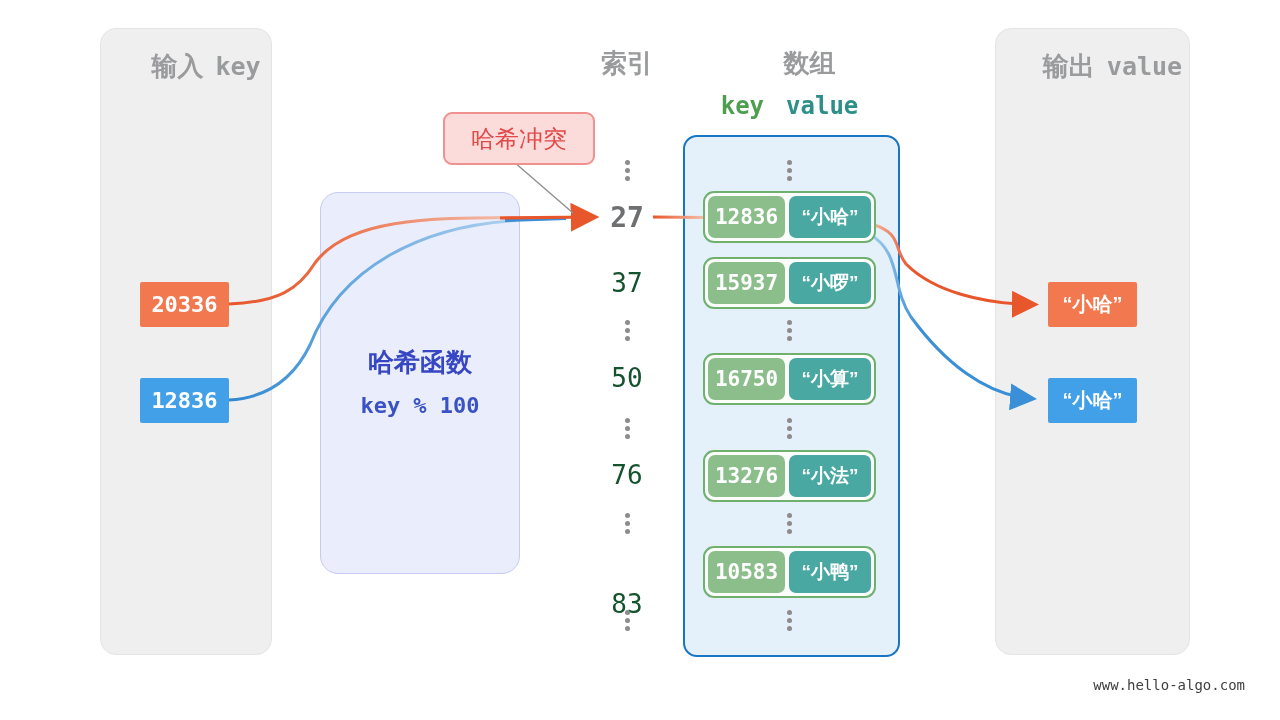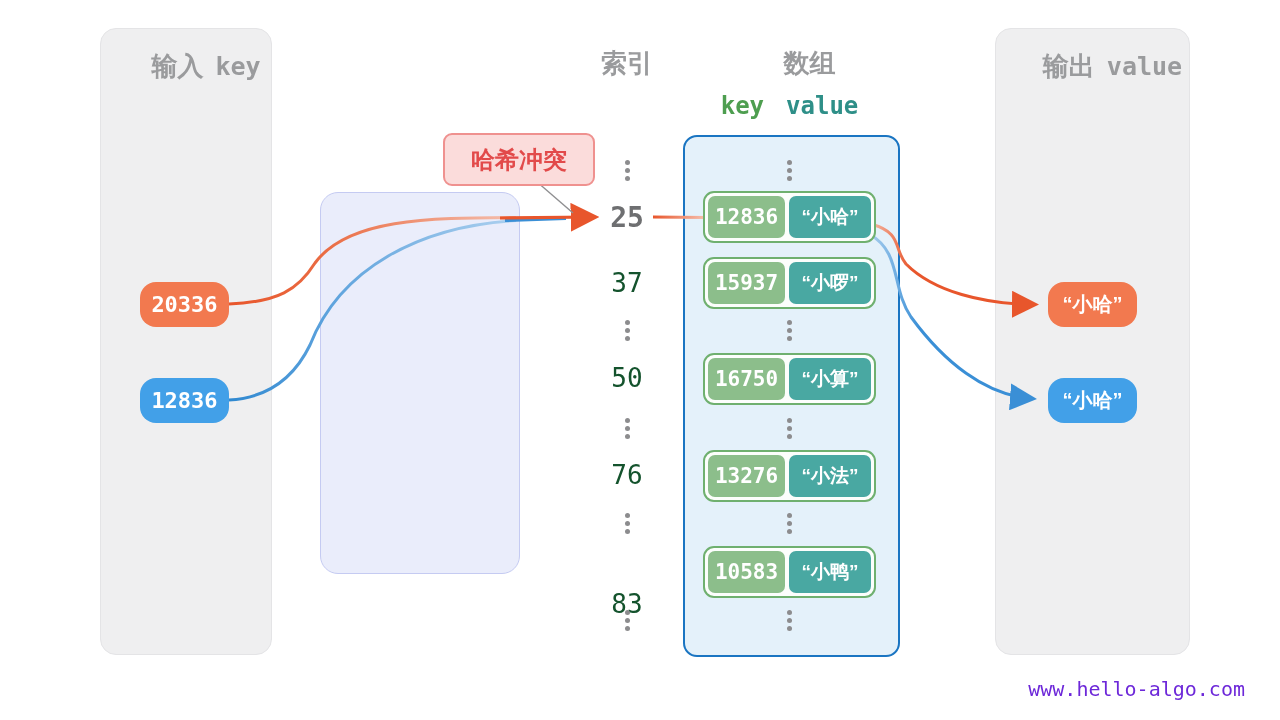--- a/index.html
+++ b/index.html
@@ -27,21 +27,21 @@
   .kv-header{
     position:absolute;left:683px;top:92px;width:213px;display:flex;
     justify-content:center;gap:22px;z-index:3;
     font-family:"DejaVu Sans Mono", monospace;font-size:24px;font-weight:bold;
   }
   .kv-header .k{color:#4e9e50;}
   .kv-header .v{color:#2e8f88;}
 
   
   .chip{
-    position:absolute;width:89px;height:45px;border-radius:16px;z-index:3;
+    position:absolute;width:89px;height:45px;border-radius:2px;z-index:3;
     display:flex;align-items:center;justify-content:center;color:#ffffff;
   }
   .chip.num{font-family:"DejaVu Sans Mono", monospace;font-size:22px;font-weight:bold;}
   .chip.word{font-size:20px;font-weight:bold;}
   .chip.orange{background:#f2794f;}
   .chip.blue{background:#42a0e8;}
 
   
   .hash-box{
     position:absolute;left:320px;top:192px;width:198px;height:380px;
@@ -50,21 +50,21 @@
   .hash-title{position:absolute;left:0;width:100%;top:152px;text-align:center;
     color:#3747c3;font-size:26px;font-weight:bold;}
   .hash-formula{position:absolute;left:0;width:100%;top:200px;text-align:center;
     color:#3a52c4;font-size:22px;font-family:"DejaVu Sans Mono", monospace;font-weight:bold;}
 
   
   .collision{
     position:absolute;left:443px;top:112px;width:148px;height:49px;
     background:#fbdcdb;border:2px solid #ef918f;border-radius:9px;z-index:3;
     display:flex;align-items:center;justify-content:center;
-    color:#e24a4a;font-size:24px;font-weight:bold;margin-top:21px;
+    color:#e24a4a;font-size:24px;font-weight:normal;
   }
 
   
   .idx{
     position:absolute;left:587px;width:80px;text-align:center;z-index:3;
     font-family:"DejaVu Sans Mono", monospace;font-size:26px;color:#14532d;
   }
   .idx.current{font-weight:bold;color:#6e6f71;font-size:28px;}
 
   
@@ -89,21 +89,21 @@
     font-family:"DejaVu Sans Mono", monospace;font-size:21px;font-weight:bold;
   }
   .pval{
     flex:1;background:#49a8a2;border-radius:7px;color:#fff;
     display:flex;align-items:center;justify-content:center;
     font-size:19px;font-weight:bold;
   }
 
   .watermark{
     position:absolute;right:35px;top:677px;z-index:3;
-    font-family:"DejaVu Sans Mono", monospace;font-size:20px;color:#6d28d9;
+    font-family:"DejaVu Sans Mono", monospace;font-size:14px;color:#404040;
   }
 
   svg.overlay{position:absolute;left:0;top:0;z-index:2;pointer-events:none;}
 </style>
 </head>
 <body>
 
 <div class="panel" style="left:100px;width:170px;">
   <div class="panel-title">
     <span>输入</span>
@@ -119,20 +119,22 @@
 </div>
 
 <div class="col-header" style="left:587px;width:80px;">索引</div>
 <div class="col-header" style="left:703px;width:213px;">数组</div>
 <div class="kv-header">
   <span class="k">key</span>
   <span class="v">value</span>
 </div>
 
 <div class="hash-box">
+  <div class="hash-title">哈希函数</div>
+  <div class="hash-formula">key % 100</div>
 </div>
 
 <div class="array-box"></div>
 
 <svg class="overlay" width="1280" height="720" viewBox="0 0 1280 720">
   <defs>
     <linearGradient id="gOin" gradientUnits="userSpaceOnUse" x1="229" y1="0" x2="518" y2="0">
       <stop offset="0" stop-color="#e8562c"></stop>
       <stop offset="0.32" stop-color="#ea6b42"></stop>
       <stop offset="1" stop-color="#f5c0af"></stop>
@@ -179,21 +181,21 @@
 
   <path d="M869,234 C902,252 891,288 911,317 C944,362 985,395 1031,398.5" fill="none" stroke="url(#gBout)" stroke-width="3" marker-end="url(#mB)"></path>
 </svg>
 
 <div class="collision">哈希冲突</div>
 
 <div class="chip num orange" style="left:140px;top:282px;">20336</div>
 <div class="chip num blue" style="left:140px;top:378px;">12836</div>
 
 <div class="vdots" style="left:625px;top:160px;"></div>
-<div class="idx current" style="top:201px;">25</div>
+<div class="idx current" style="top:201px;">27</div>
 <div class="idx" style="top:268px;">37</div>
 <div class="vdots" style="left:625px;top:320px;"></div>
 <div class="idx" style="top:363px;">50</div>
 <div class="vdots" style="left:625px;top:418px;"></div>
 <div class="idx" style="top:460px;">76</div>
 <div class="vdots" style="left:625px;top:513px;"></div>
 <div class="idx" style="top:589px;">83</div>
 <div class="vdots" style="left:625px;top:610px;"></div>
 
 <div class="vdots" style="left:787px;top:160px;"></div>

